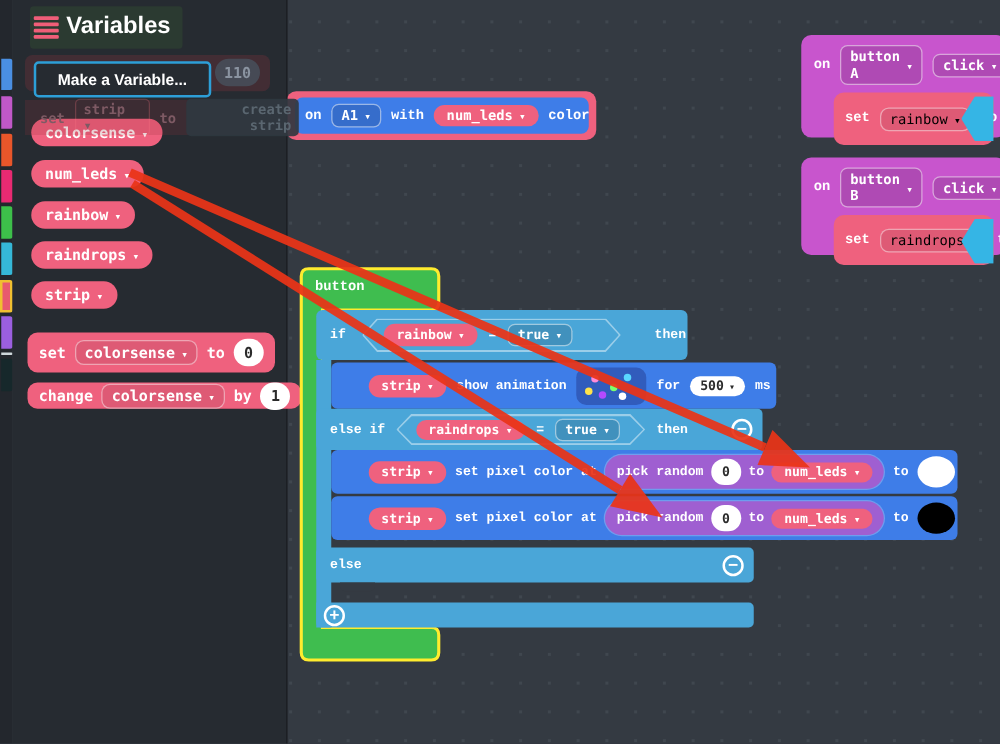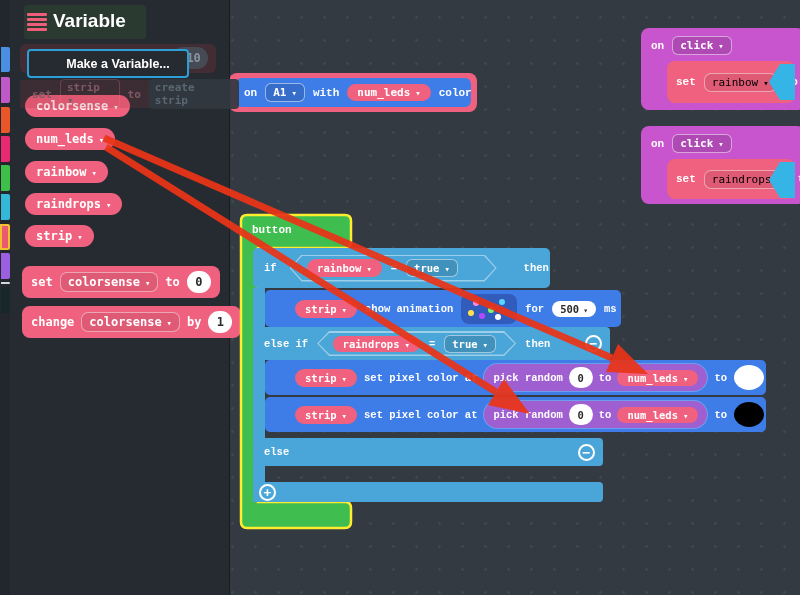--- a/index.html
+++ b/index.html
@@ -20,34 +20,34 @@
   #flyout{left:10px;top:0;width:219px;height:595px;background:#262b31;z-index:10;
           border-right:1px solid rgba(0,0,0,0.35);}
   #flyout-title-bg{left:14px;top:5px;width:122px;height:34px;background:#2b3a31;border-radius:3px;}
   #vars-icon{left:17px;top:13px;width:20px;height:17px;}
   #vars-icon .bar{position:absolute;left:0;width:20px;height:3px;background:#ef5e78;border-radius:1px;}
   #flyout-title{left:43px;top:10px;font-family:"Liberation Sans",sans-serif;
                 font-weight:bold;font-size:19px;color:#fff;}
   #make-var-btn{left:17px;top:49px;width:138px;height:25px;background:#262b31;
                 border:2px solid #2d9fd7;border-radius:4px;color:#fff;
                 font-family:"Liberation Sans",sans-serif;font-weight:bold;font-size:12.5px;
-                display:flex;align-items:center;justify-content:center;z-index:3;padding-left:20px;}
+                display:flex;align-items:center;justify-content:center;z-index:3;}
 
   
   .dim1{left:10px;top:44px;width:196px;height:29px;background:rgba(152,52,62,0.25);
         border-radius:6px;display:flex;align-items:center;z-index:1;}
   .dim-oval{position:absolute;left:152px;top:3px;width:36px;height:22px;border-radius:11px;
             background:rgba(70,80,92,0.85);color:#8a93a0;font-size:12px;font-weight:bold;
             display:flex;align-items:center;justify-content:center;}
   .dim1 .dimto{position:absolute;left:130px;color:#8d6570;font-size:11px;font-weight:bold;}
   .dim2{left:10px;top:80px;width:219px;height:28px;background:rgba(152,52,62,0.20);
         display:flex;align-items:center;gap:8px;padding-left:12px;box-sizing:border-box;z-index:1;}
   .dim2 span{font-size:11px;font-weight:bold;color:#7e5a64;}
   .dimfield{border:1px solid rgba(255,120,130,0.25);border-radius:4px;padding:1px 6px;}
-  .dimcreate{background:rgba(47,57,64,0.9);border-radius:4px;padding:2px 6px;color:#5a6670 !important;}
+  .dimcreate{background:rgba(47,57,64,0.9);border-radius:4px;padding:2px 6px;color:#5a6670 !important;text-align:right;}
 
   
   .pill{background:#ef617e;border-radius:13px;color:#fff;font-weight:bold;
         display:inline-flex;align-items:center;gap:5px;padding:4px 11px;}
   .coral-block{background:#ef617e;border-radius:8px;display:flex;align-items:center;
                gap:7px;padding:0 9px;color:#fff;font-weight:bold;}
   .cfield{border:1px solid rgba(255,255,255,0.45);border-radius:7px;background:rgba(0,0,0,0.07);
           display:inline-flex;align-items:center;gap:5px;padding:2px 7px;}
   .oval{background:#fff;border-radius:12px;color:#2b2b2b;display:inline-flex;align-items:center;
         justify-content:center;font-weight:bold;}
@@ -214,38 +214,46 @@
       <span>num_leds</span>
       <span class="caret"></span>
     </span>
     <span class="mono t11">color</span>
   </div>
 
   <div class="abs magenta" style="left:641px;top:28px;width:164px;height:82px;">
     <div class="row t11" style="gap:8px;">
       <span class="mono t11">on</span>
       <span class="bfield t11">
+        <span>button A</span>
+        <span class="caret"></span>
+      </span>
+      <span class="bfield t11">
         <span>click</span>
         <span class="caret"></span>
       </span>
     </div>
     <div class="pinkset t11">
       <span class="mono t11">set</span>
       <span class="cfield t11">
         <span>rainbow</span>
         <span class="caret"></span>
       </span>
       <span class="mono t11">to</span>
       <span class="bool-sliver"></span>
     </div>
   </div>
 
   <div class="abs magenta" style="left:641px;top:126px;width:164px;height:78px;">
     <div class="row t11" style="gap:8px;">
       <span class="mono t11">on</span>
+      <span class="bfield t11">
+        <span>button B</span>
+        <span class="caret"></span>
+      </span>
       <span class="bfield t11">
         <span>click</span>
         <span class="caret"></span>
       </span>
     </div>
     <div class="pinkset t11" style="height:40px;">
       <span class="mono t11">set</span>
       <span class="cfield t11">
         <span>raindrops</span>
         <span class="caret"></span>
@@ -281,21 +289,21 @@
       <span>to</span>
       <span class="dimcreate">create strip</span>
     </div>
 
     <div class="abs" id="vars-icon">
       <span class="bar" style="top:0;"></span>
         <span class="bar" style="top:5px;"></span>
       <span class="bar" style="top:10px;"></span>
         <span class="bar" style="top:15px;"></span>
     </div>
-    <div class="abs" id="flyout-title">Variable</div>
+    <div class="abs" id="flyout-title">Variables</div>
 
     <div class="abs" id="make-var-btn">Make a Variable...</div>
 
     <div class="abs pill t12" style="left:15px;top:95px;">
       <span>colorsense</span>
         <span class="caret"></span>
     </div>
     <div class="abs pill t12" style="left:15px;top:128px;">
       <span>num_leds</span>
         <span class="caret"></span>
@@ -316,21 +324,21 @@
     <div class="abs coral-block t12" style="left:12px;top:266px;height:32px;">
       <span>set</span>
       <span class="cfield t12">
         <span>colorsense</span>
         <span class="caret"></span>
       </span>
       <span>to</span>
       <span class="oval t12" style="width:24px;height:22px;">0</span>
     </div>
 
-    <div class="abs coral-block t12" style="left:12px;top:306px;height:32px;align-items:center;">
+    <div class="abs coral-block t12" style="left:12px;top:306px;height:21px;align-items:center;">
       <span>change</span>
       <span class="cfield t12">
         <span>colorsense</span>
         <span class="caret"></span>
       </span>
       <span>by</span>
       <span class="oval t12" style="width:24px;height:22px;">1</span>
     </div>
   </div>
 

